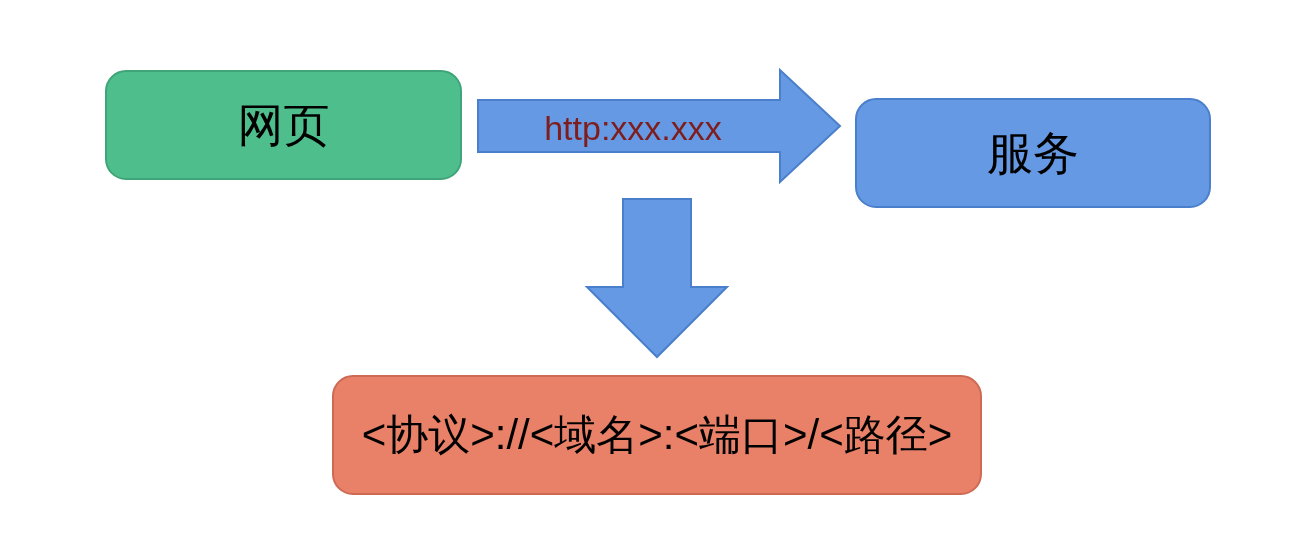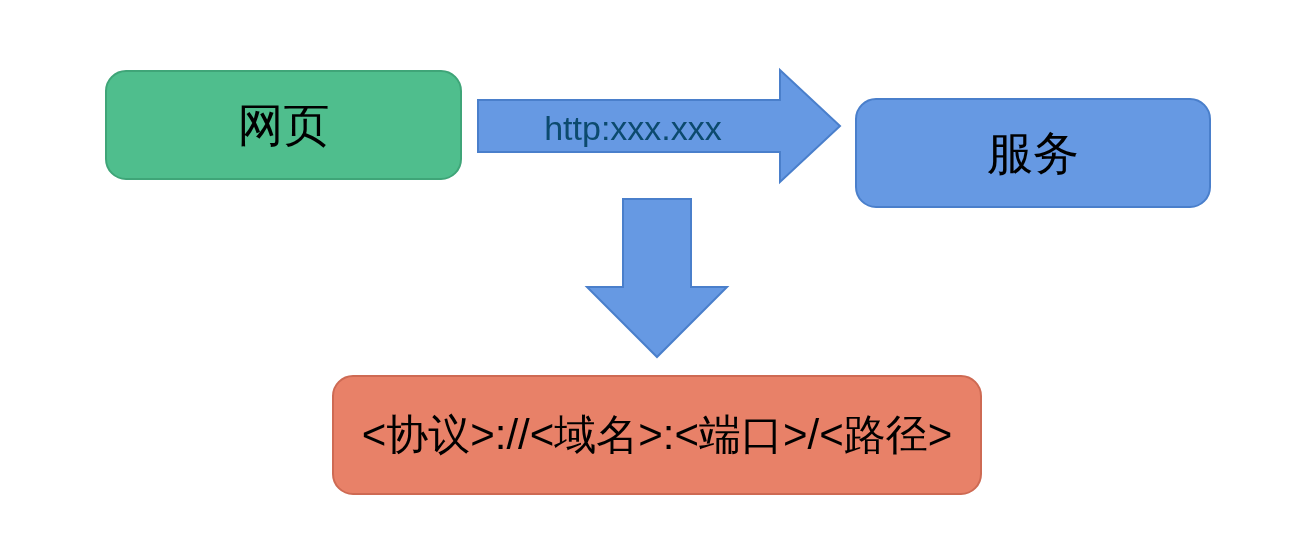--- a/index.html
+++ b/index.html
@@ -100,21 +100,21 @@
 
   #arrow-right-label {
     position: absolute;
     left: 478px;
     top: 100px;
     width: 310px;
     height: 56px;
     display: flex;
     align-items: center;
     justify-content: center;
-    color: #0c4a6e;
+    color: #7f1d1d;
     font-size: 34px;
     white-space: nowrap;
     pointer-events: none;
   }
 </style>
 </head>
 <body>
 
 <div id="canvas">
 

